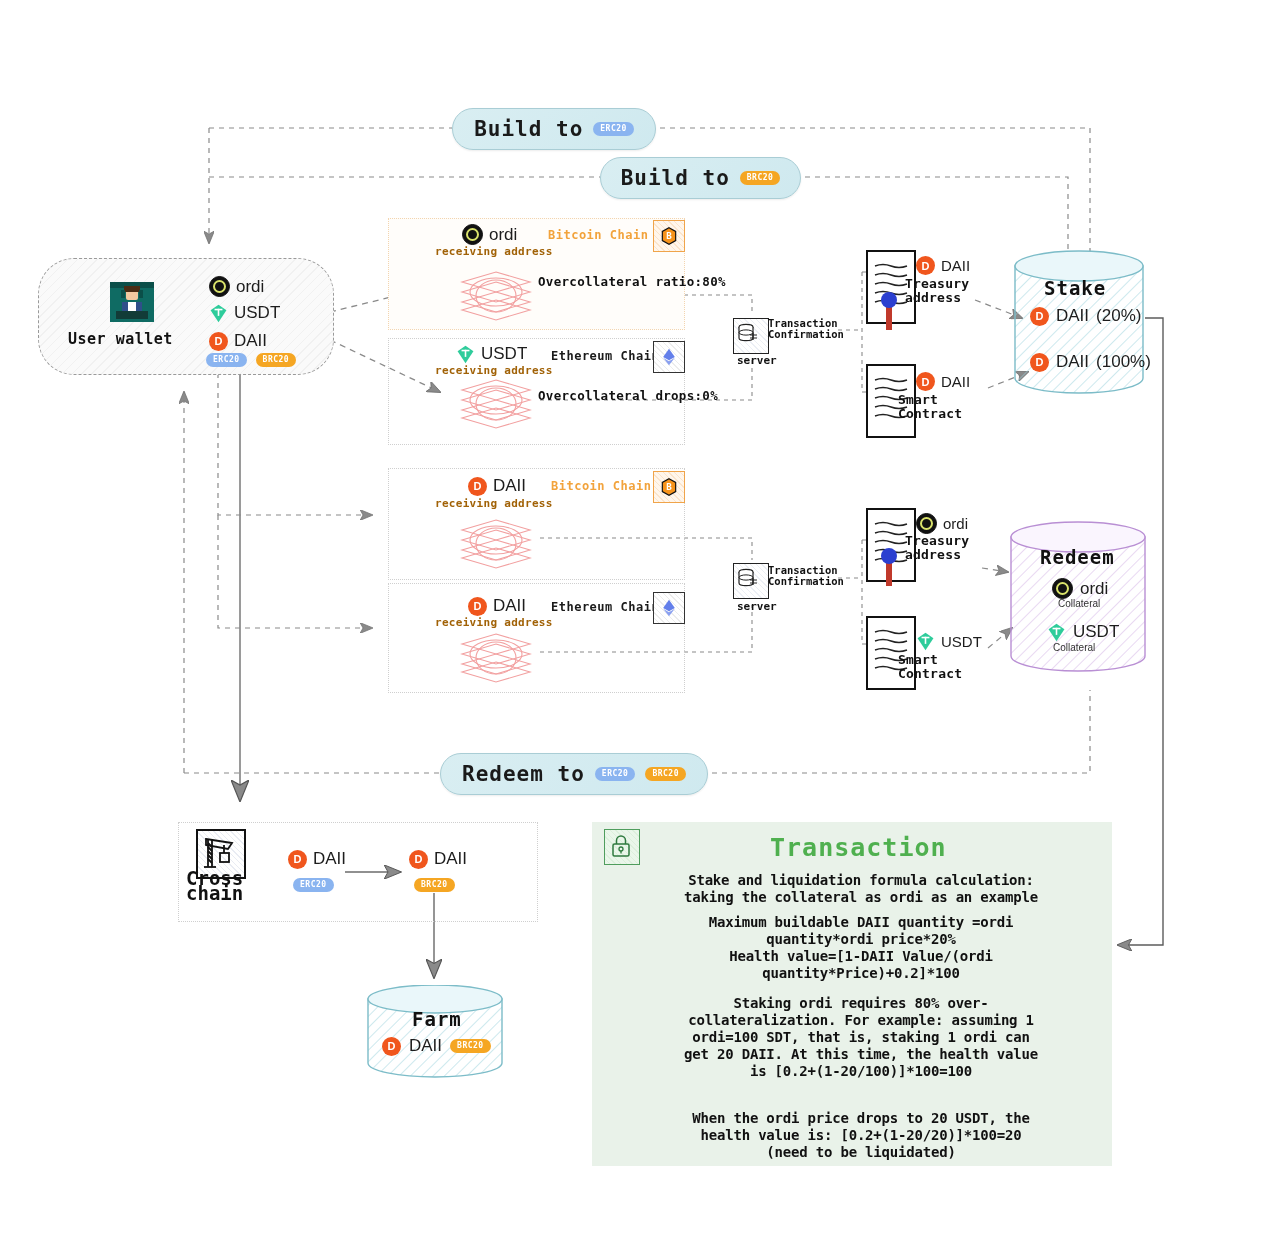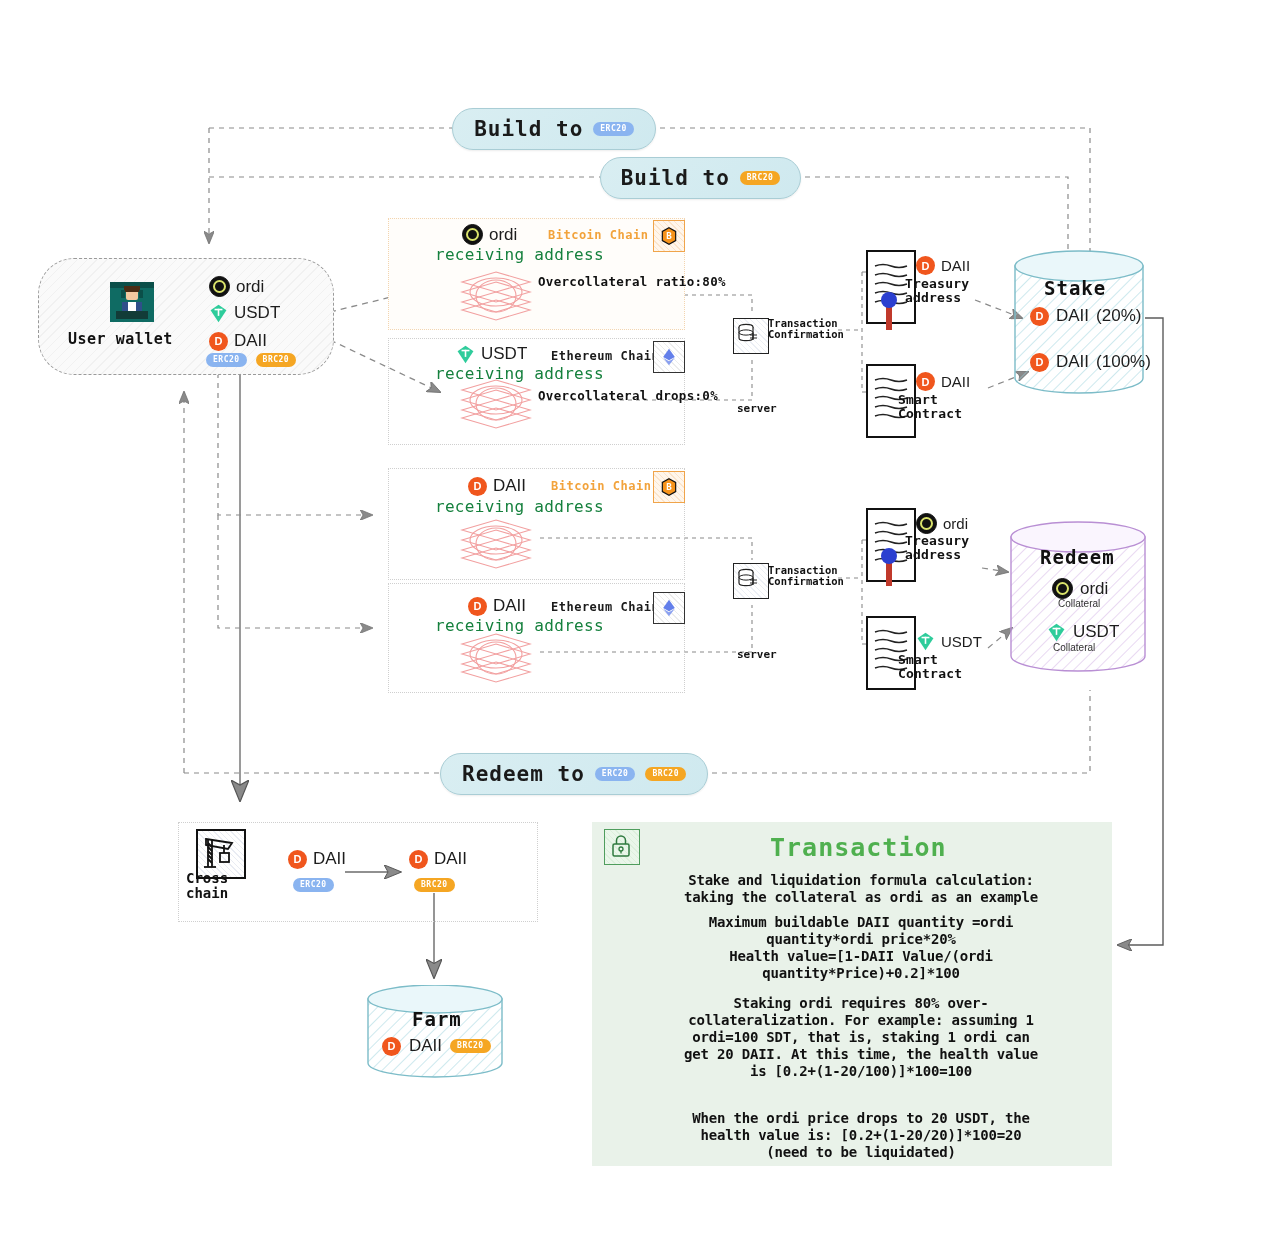--- a/index.html
+++ b/index.html
@@ -57,50 +57,50 @@
     position:absolute;font-family:"DejaVu Sans Mono",monospace;font-weight:bold;font-size:12px;letter-spacing:.5px;
     white-space:nowrap;
   }
   .chainlabel.btc{color:#f2a33c;}
   .chainlabel.eth{color:#1a1a1a;}
   .chainicon{position:absolute;width:30px;height:30px;border:1.5px solid #333;
     background:repeating-linear-gradient(45deg,#fff 0 3px,#ececec 3px 4px);
     display:flex;align-items:center;justify-content:center;}
   .chainicon.btc{border-color:#f0a44a;background:repeating-linear-gradient(45deg,#fff6ec 0 3px,#fbe4cb 3px 4px);}
   .recv{
-    position:absolute;font-family:"DejaVu Sans Mono",monospace;font-weight:normal;font-size:16px;color:#15803d;
+    position:absolute;font-family:"DejaVu Sans Mono",monospace;font-weight:bold;font-size:11px;color:#a16207;
     white-space:nowrap;letter-spacing:.3px;
   }
   .ratio{
     position:absolute;font-family:"DejaVu Sans Mono",monospace;font-weight:bold;font-size:12.5px;color:#111;
     white-space:nowrap;letter-spacing:.3px;
   }
 
   
   .serverbox{position:absolute;width:34px;height:34px;border:1.6px solid #222;
     background:repeating-linear-gradient(45deg,#fff 0 3px,#eceff5 3px 4px);}
   .servertxt{position:absolute;font-family:"DejaVu Sans Mono",monospace;font-weight:bold;font-size:10.5px;color:#111;
     line-height:11px;white-space:nowrap;}
-  .serverlbl{position:absolute;font-family:"DejaVu Sans Mono",monospace;font-weight:bold;font-size:11px;color:#111;margin-top:48px;}
+  .serverlbl{position:absolute;font-family:"DejaVu Sans Mono",monospace;font-weight:bold;font-size:11px;color:#111;}
 
   
   .doc{position:absolute;width:46px;height:70px;border:2px solid #111;background:#fff;}
   .doclbl{position:absolute;font-family:"DejaVu Sans Mono",monospace;font-weight:bold;font-size:13px;color:#111;
     line-height:14px;white-space:nowrap;letter-spacing:.2px;}
 
   
   .cyl{position:absolute;}
   .cyltitle{position:absolute;font-family:"DejaVu Sans Mono",monospace;font-weight:bold;font-size:19px;color:#111;
     letter-spacing:1px;white-space:nowrap;}
   .collat{position:absolute;font-family:"Liberation Sans",sans-serif;font-size:10px;color:#333;white-space:nowrap;}
 
   
   .crossicon{position:absolute;width:46px;height:46px;border:2px solid #111;
     background:repeating-linear-gradient(45deg,#fff 0 3px,#e9ecf3 3px 4px);}
-  .crosslbl{position:absolute;font-family:"DejaVu Sans Mono",monospace;font-weight:bold;font-size:14px;color:#111;
+  .crosslbl{position:absolute;font-family:"DejaVu Sans Mono",monospace;font-weight:bold;font-size:19px;color:#111;
     line-height:15px;white-space:nowrap;}
 
   
   .liqbox{position:absolute;background:#e9f2e9;}
   .liqicon{position:absolute;width:34px;height:34px;border:1.5px solid #4f9d5d;
     background:repeating-linear-gradient(45deg,#eaf6ea 0 3px,#dcefdc 3px 4px);}
   .liqtitle{position:absolute;font-family:"DejaVu Sans Mono",monospace;font-weight:bold;font-size:25px;
     color:#4fb04f;letter-spacing:1px;white-space:nowrap;}
   .liqpara{position:absolute;font-family:"DejaVu Sans Mono",monospace;font-weight:bold;font-size:14px;
     color:#111;line-height:17px;white-space:pre-line;letter-spacing:-0.2px;text-align:center;}

